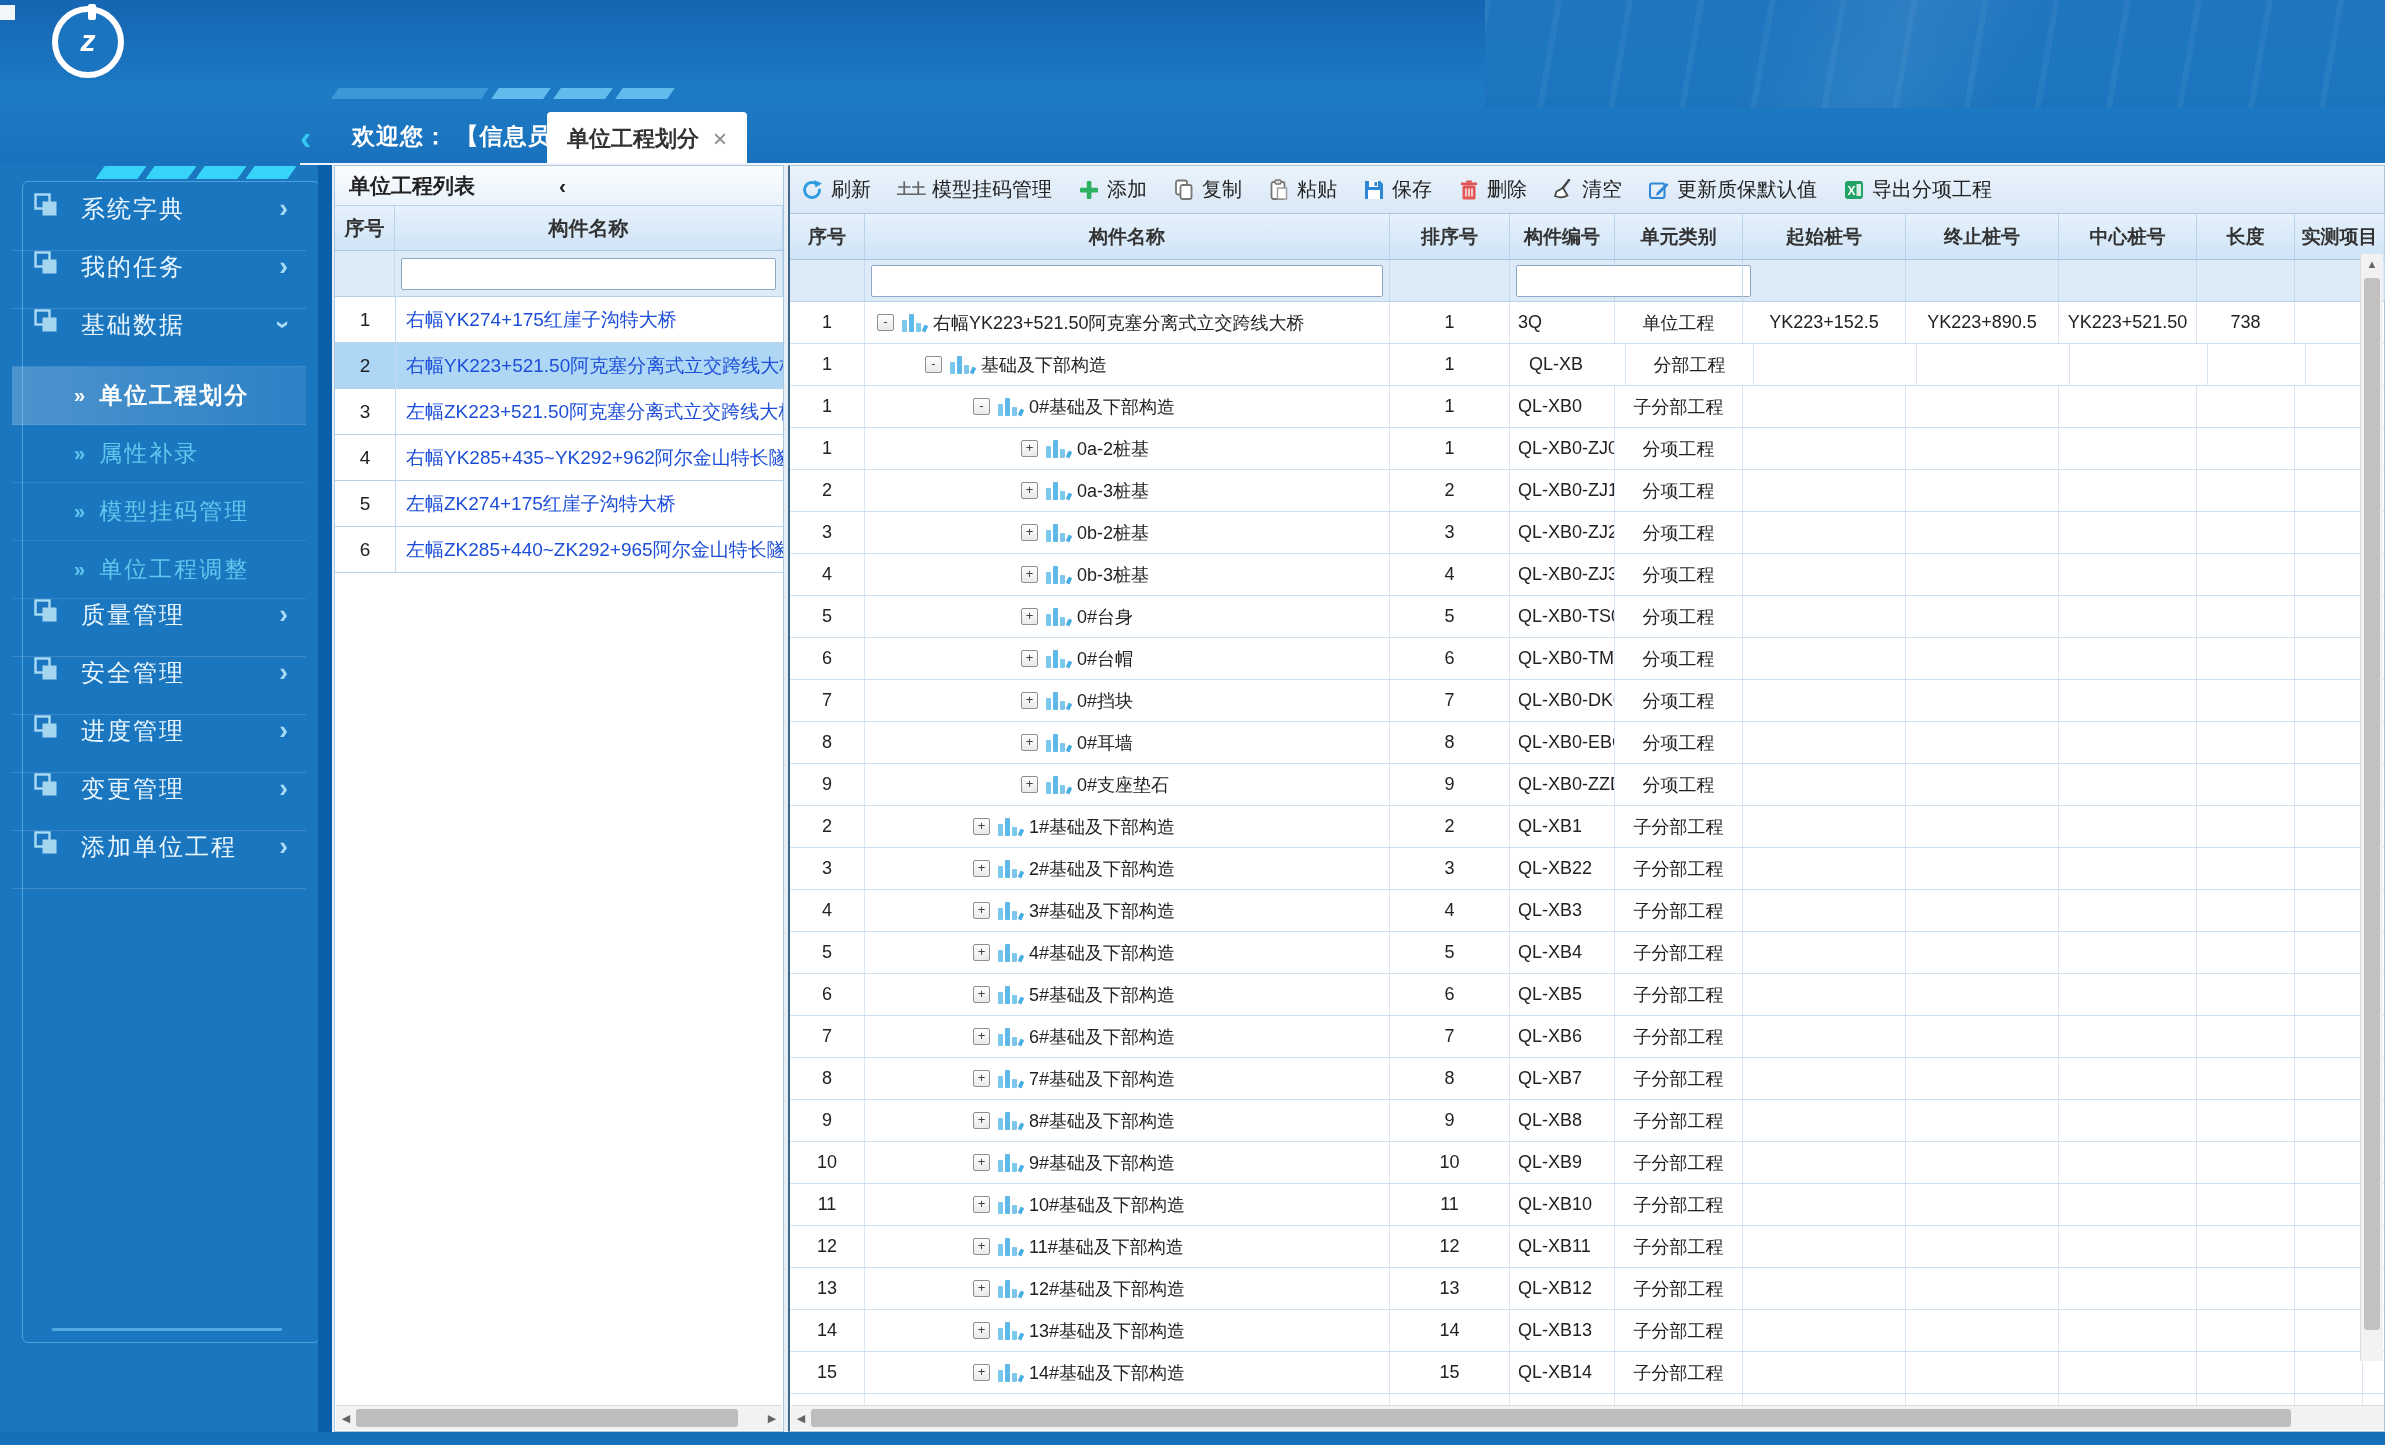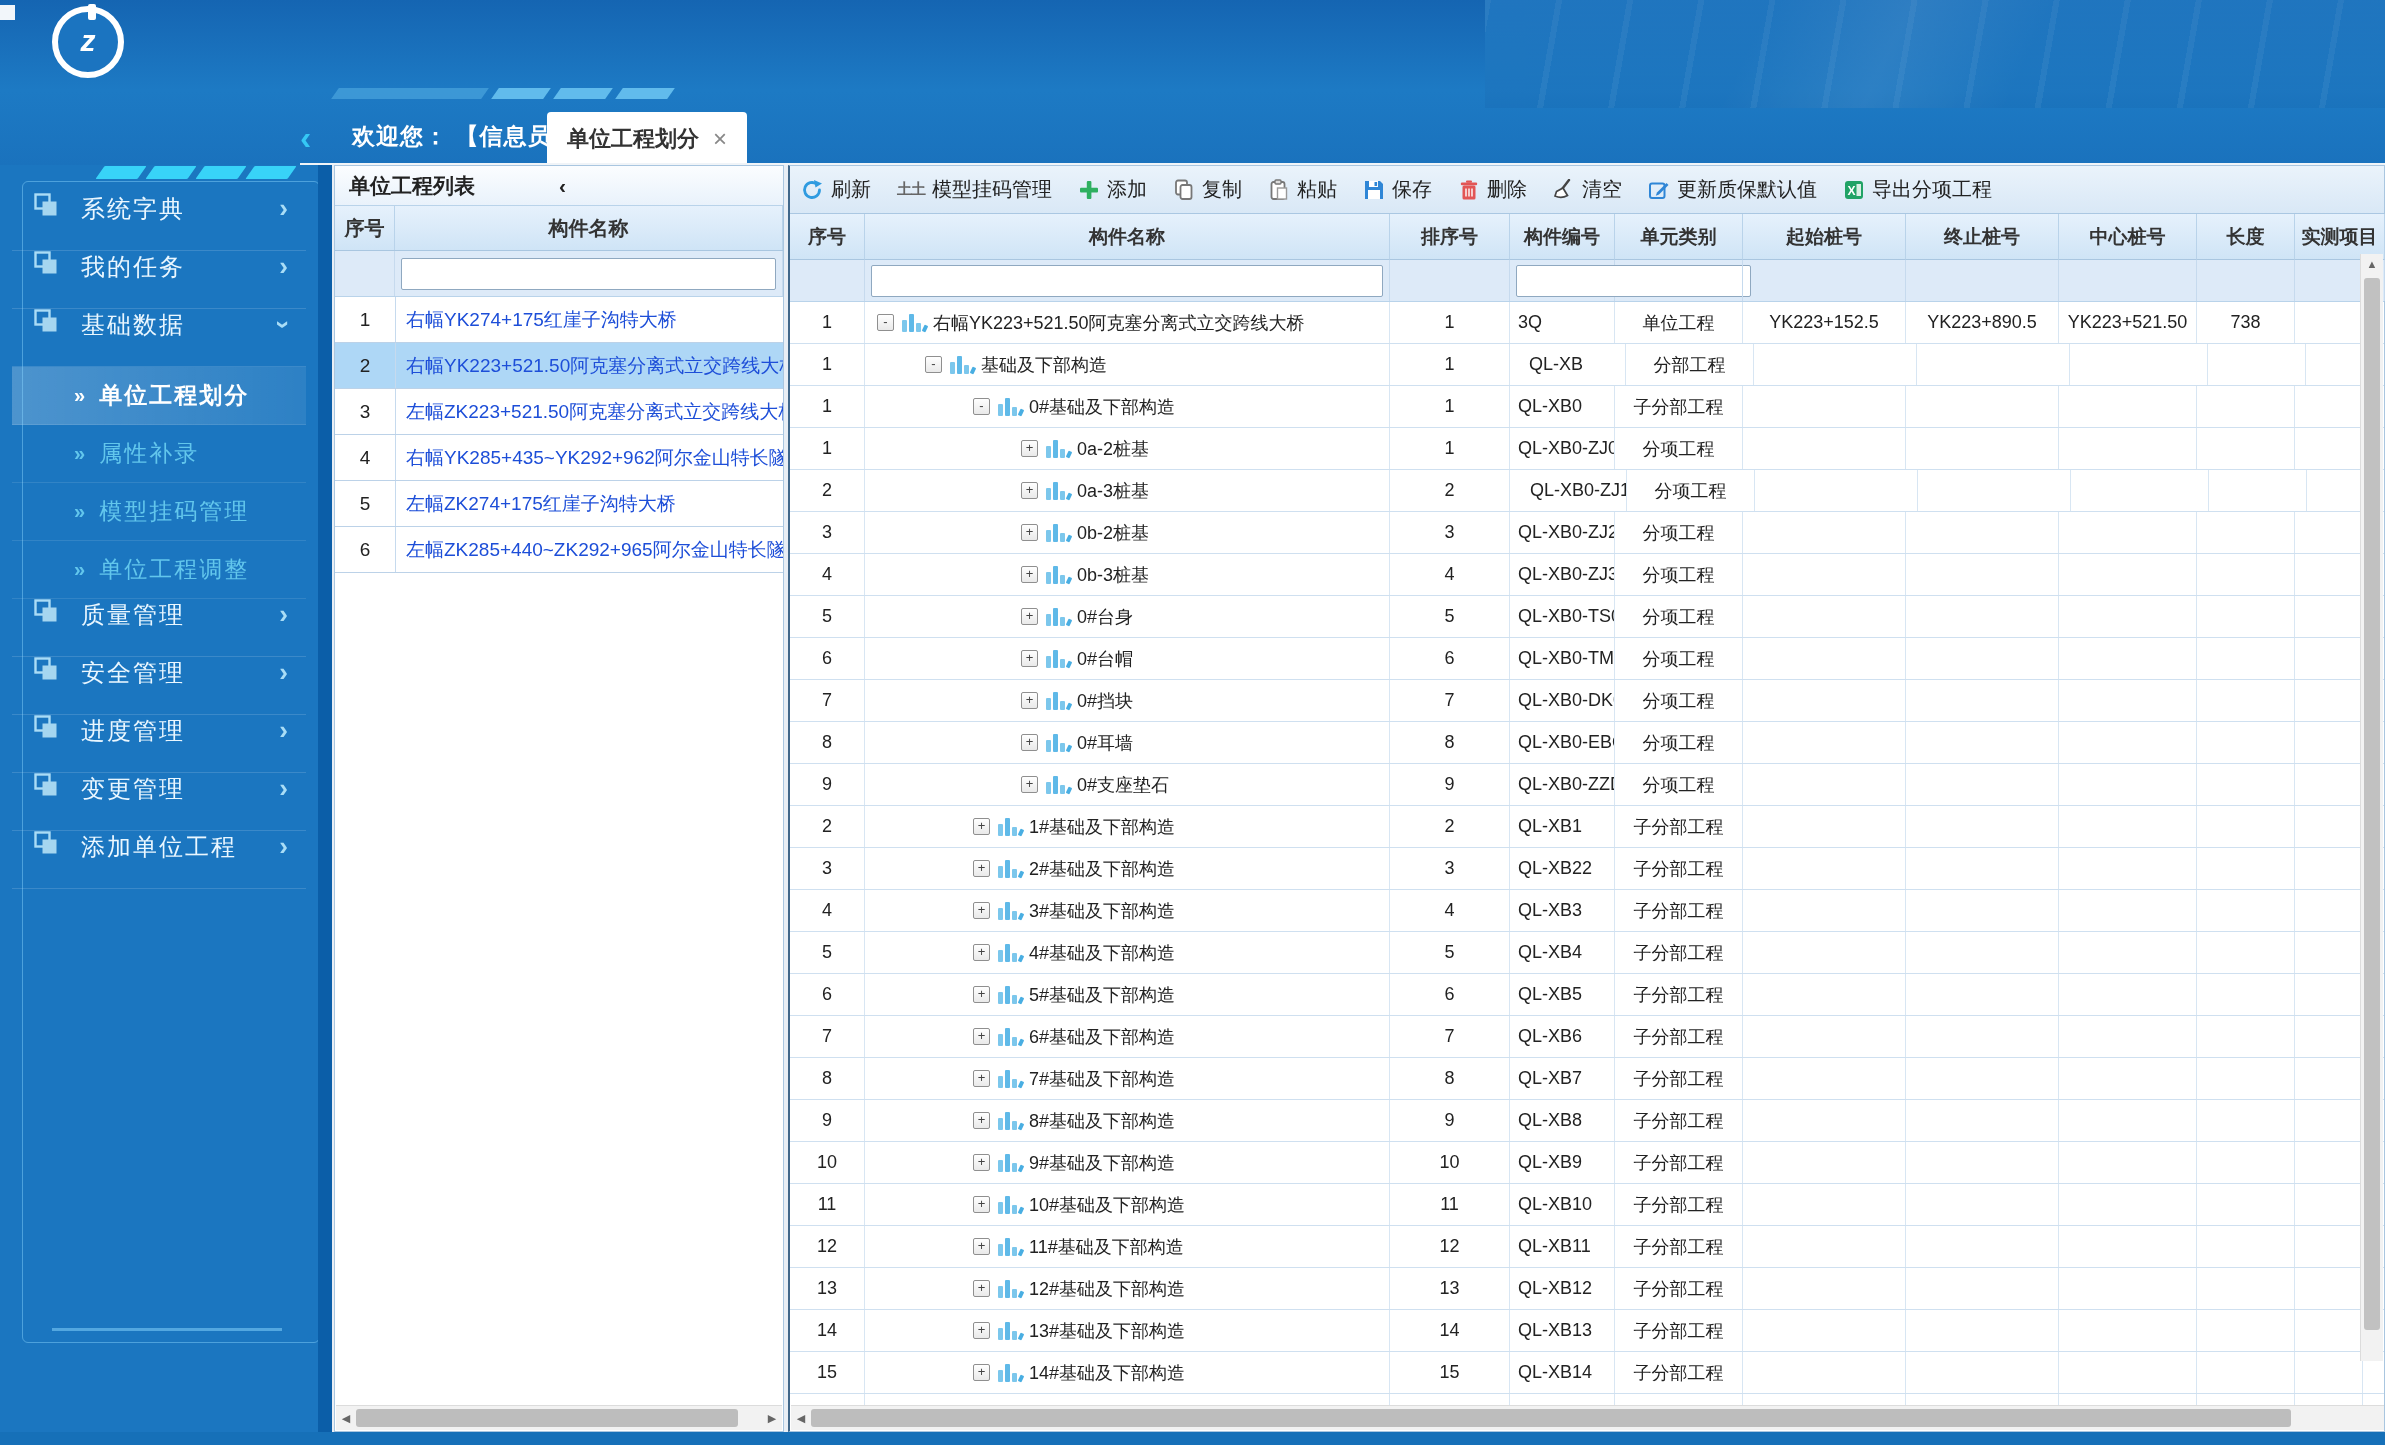--- a/index.html
+++ b/index.html
@@ -501,21 +501,21 @@
           <span class="toggle">+</span>
           <span class="treebars">
             <i class="b1"></i>
             <i class="b2"></i>
             <i class="b3"></i>
             <i class="b4"></i>
           </span>
           <span class="rname">0a-3桩基</span>
         </div>
         <div class="cell" style="width: 120px;">2</div>
-        <div class="cell left" style="width: 105px; margin-left: 12px;">QL-XB0-ZJ1</div>
+        <div class="cell left" style="width: 105px;">QL-XB0-ZJ1</div>
         <div class="cell" style="width: 128px;">分项工程</div>
         <div class="cell" style="width: 163px;"></div>
         <div class="cell" style="width: 153px;"></div>
         <div class="cell" style="width: 138px;"></div>
         <div class="cell" style="width: 98px;"></div>
         <div class="cell" style="width: 68px;"></div>
       </div>
       <div class="trow">
         <div class="cell" style="width: 75px;">3</div>
         <div class="cell left" style="width: 525px; padding-left: 156px;">

